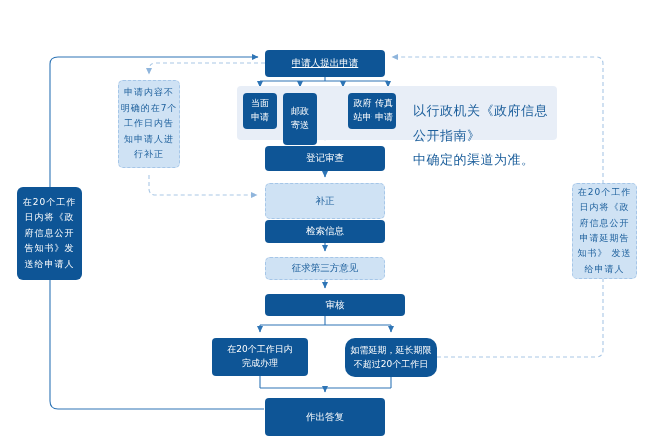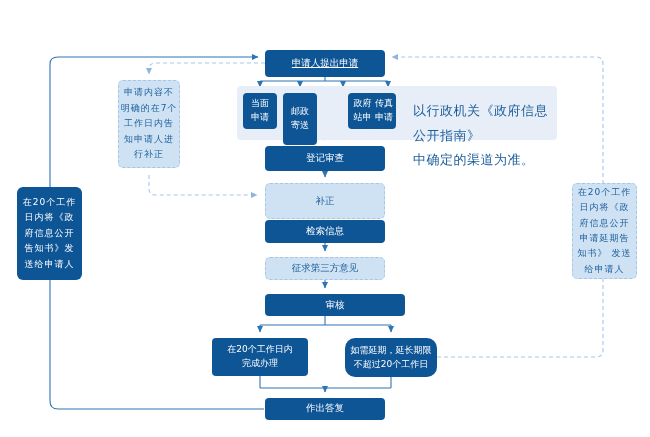--- a/index.html
+++ b/index.html
@@ -99,21 +99,21 @@
   <div class="node light" style="left:265px;top:257px;width:120px;height:23px;">征求第三方意见</div>
 
   <div class="node dark" style="left:265px;top:294px;width:140px;height:22px;">审核</div>
 
   <div class="node dark preline" style="left:212px;top:338px;width:96px;height:38px;font-size:9px;">在20个工作日内
 完成办理</div>
 
   <div class="node dark preline" style="left:345px;top:338px;width:92px;height:39px;font-size:9px;border-radius:10px;">如需延期，延长期限
 不超过20个工作日</div>
 
-  <div class="node dark" style="left:265px;top:398px;width:120px;height:22px;font-family:Liberation Mono, monospace;">作出答复</div>
+  <div class="node dark" style="left:265px;top:398px;width:120px;height:38px;">作出答复</div>
 
   <div class="node dark preline sidebox" style="left:17px;top:187px;width:65px;height:93px;border-radius:6px;">在20个工作
 日内将《政
 府信息公开
 告知书》发
 送给申请人</div>
 
   <div class="node light preline sidebox" style="left:118px;top:80px;width:62px;height:88px;">申请内容不
 明确的在7个
 工作日内告

